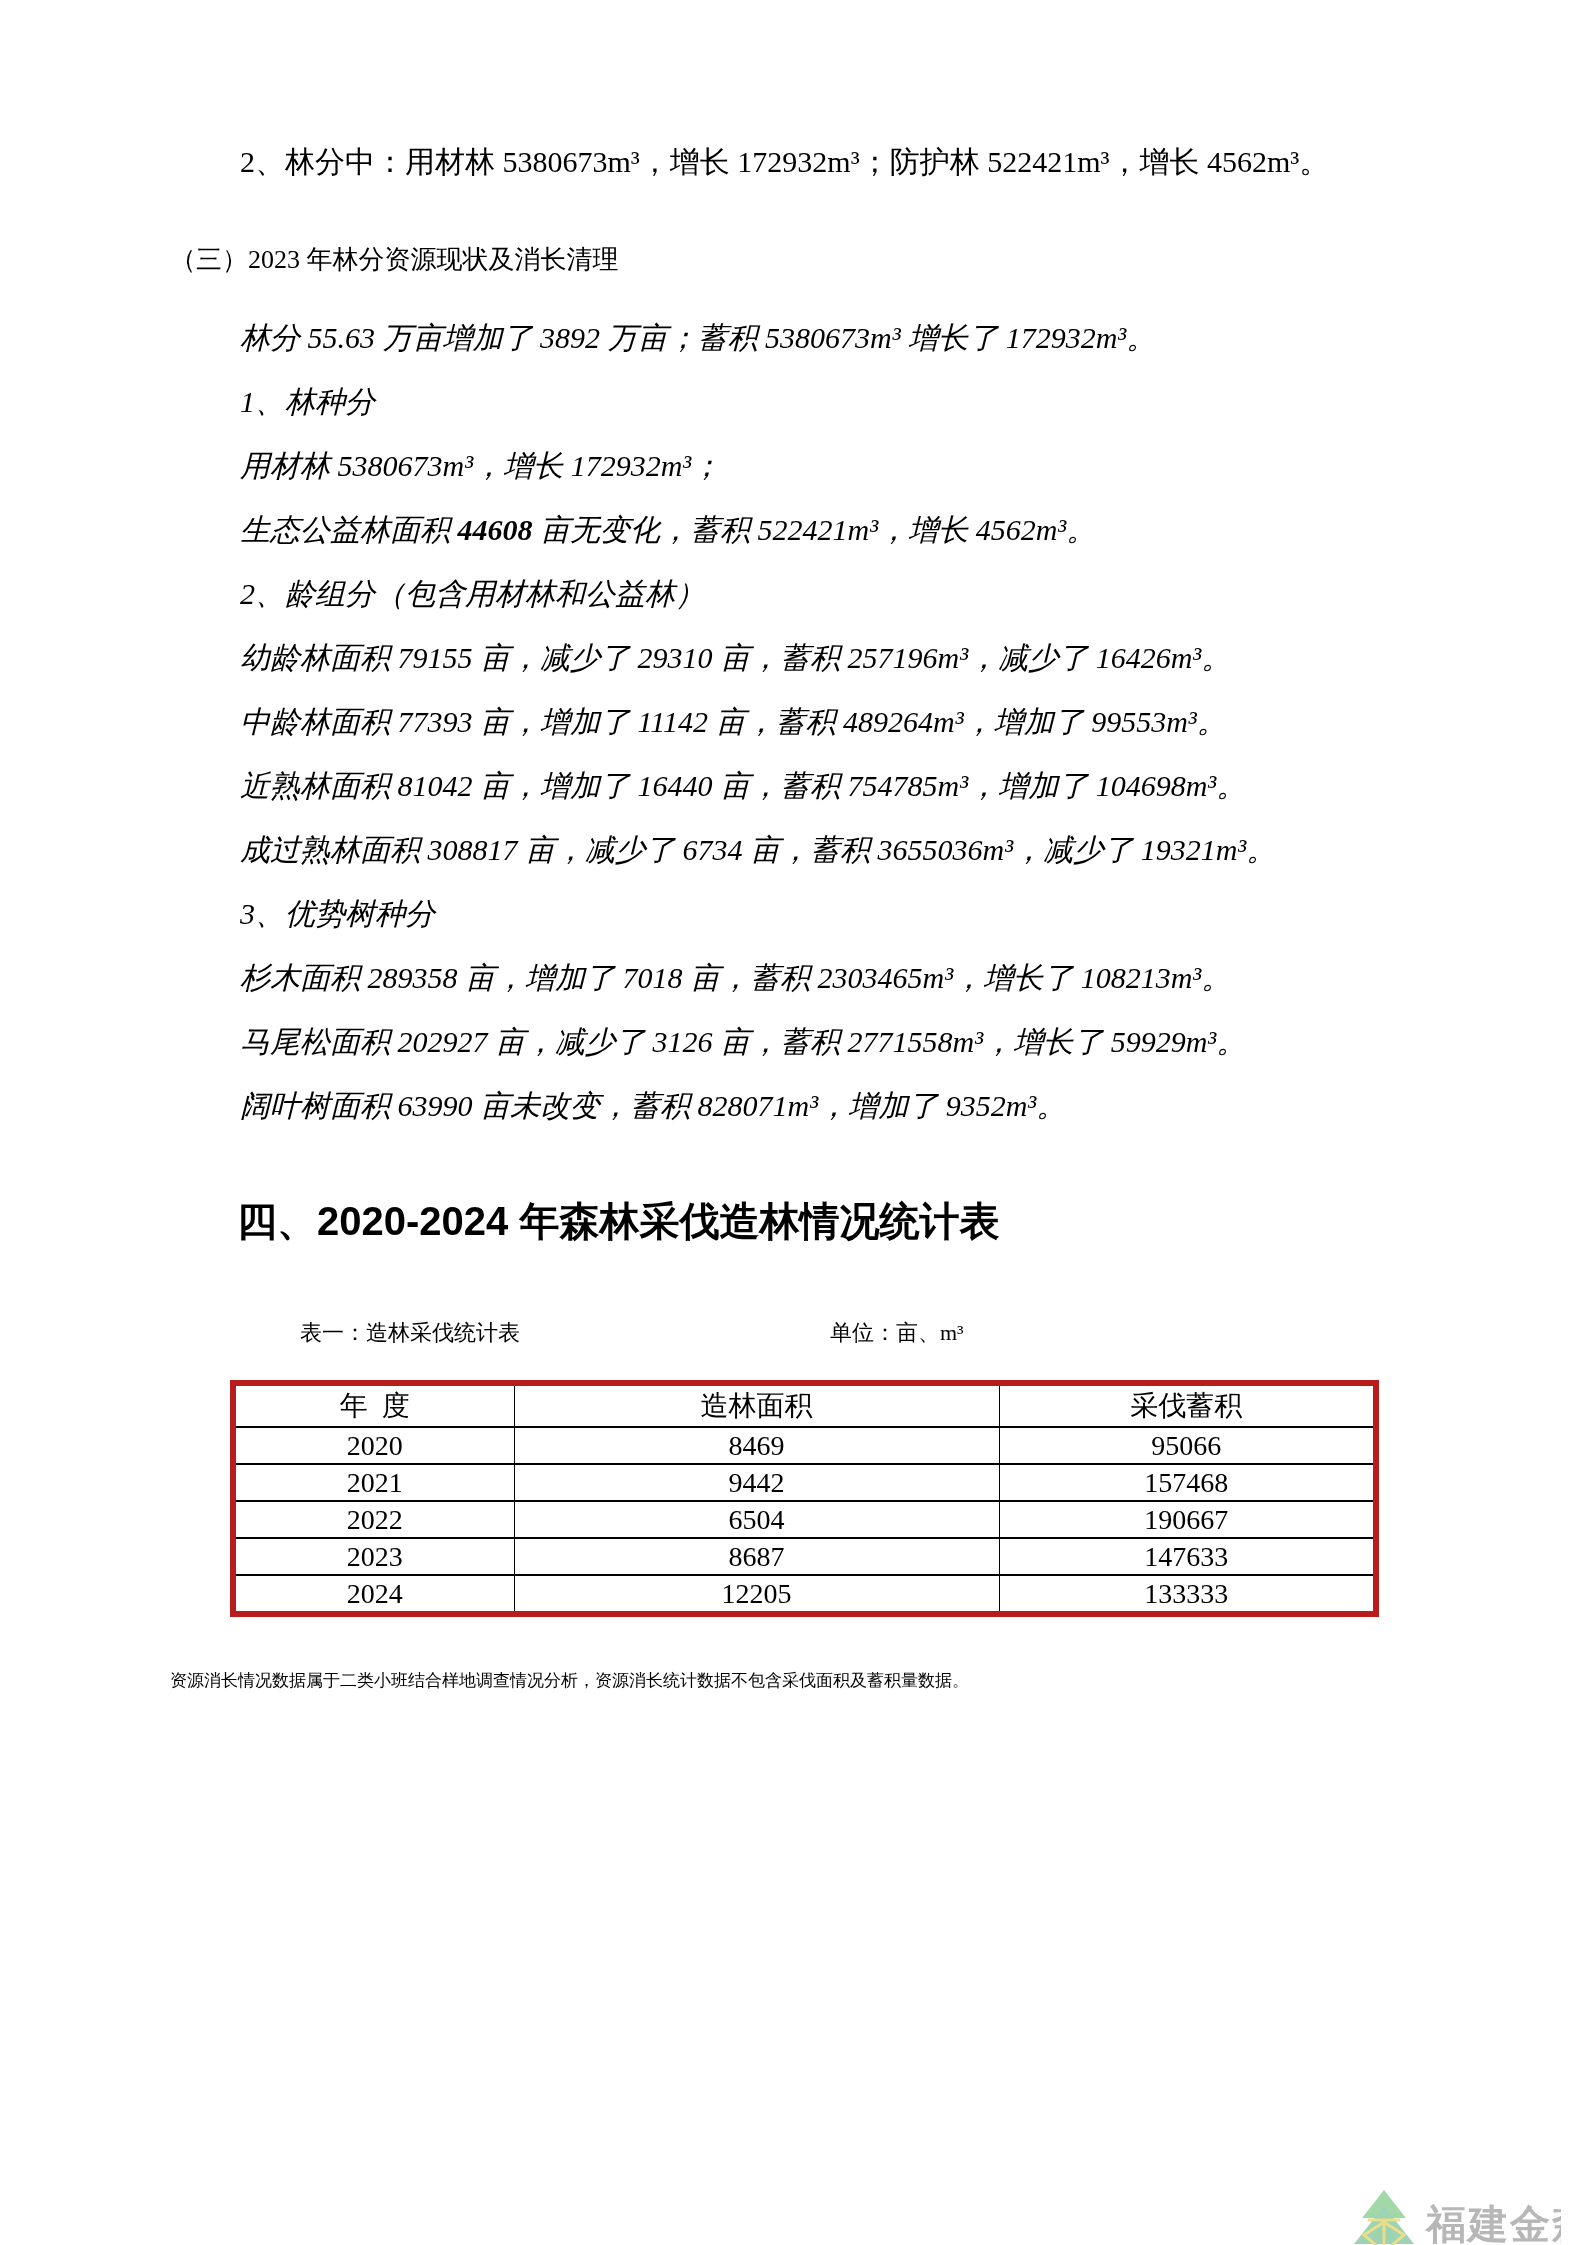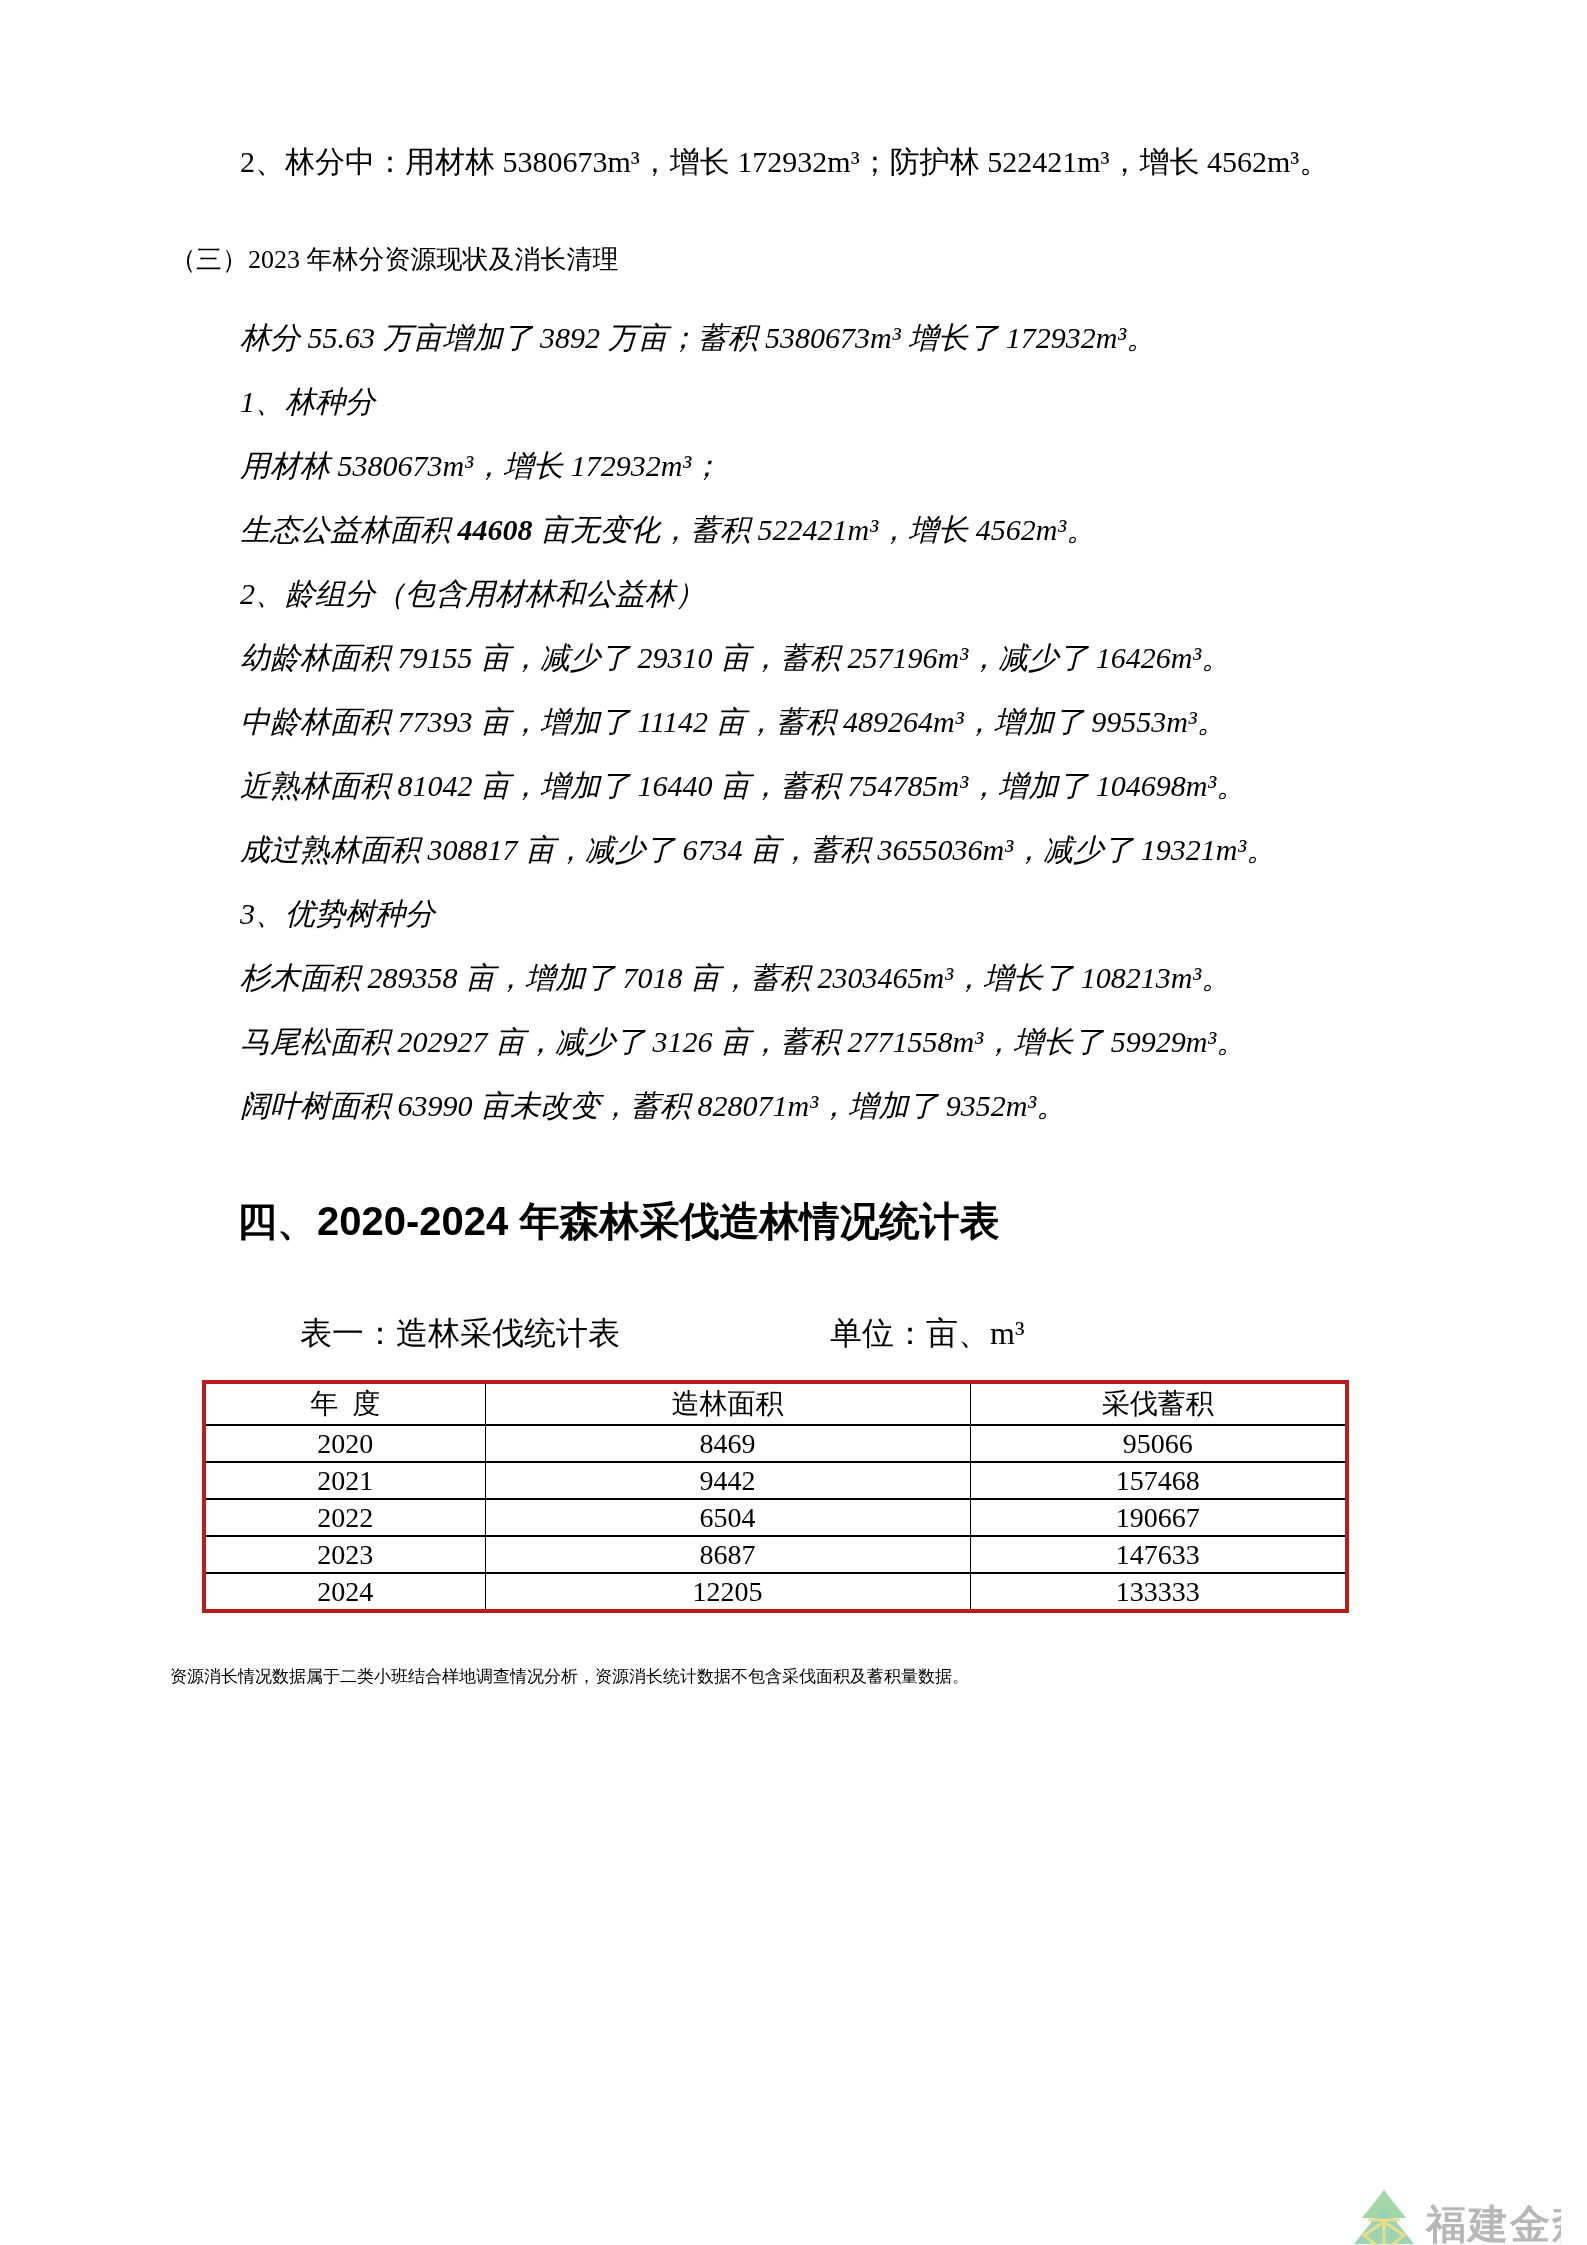--- a/index.html
+++ b/index.html
@@ -15,29 +15,29 @@
   p { margin:0; }
   .p-first  { font-size:30px; line-height:80px; text-align:justify; text-indent:70px; }
   .p-body   { font-size:30px; line-height:64px; text-align:justify; text-indent:70px;font-style:italic; }
   .p-sec    { font-size:26px; line-height:64px; margin-top:26px; margin-bottom:14px; }
   .bold     { font-weight:bold; }
   .h4 {
     font-family:"Liberation Sans", sans-serif;
     font-weight:bold; font-size:40px; line-height:60px;
     margin-top:53px; margin-left:67px;
   }
-  .caption  { position:relative; font-size:32px; line-height:44px; margin-top:60px; height:44px; }
+  .caption  { position:relative; font-size:22px; line-height:44px; margin-top:60px; height:44px; }
   .caption .c1 { margin-left:130px; }
   .caption .c2 { position:absolute; left:660px; top:0; }
   table.stats {
-    margin:25px 0 0 32px;
+    margin:25px 0 0 60px;
     border-collapse:collapse;
     width:1143px; table-layout:fixed;
     font-size:28px;
-    border:4px solid #b91c1c;
+    border:6px solid #b91c1c;
   }
   .stats th, .stats td {
     border-top:2px solid #000; border-bottom:2px solid #000;
     border-left:1.5px solid #000; border-right:1.5px solid #000;
     text-align:center; vertical-align:middle;
     padding:0; font-weight:normal; white-space:pre;
   }
   .stats th { height:40px; }
   .stats td { height:35px; }
   .footnote {

